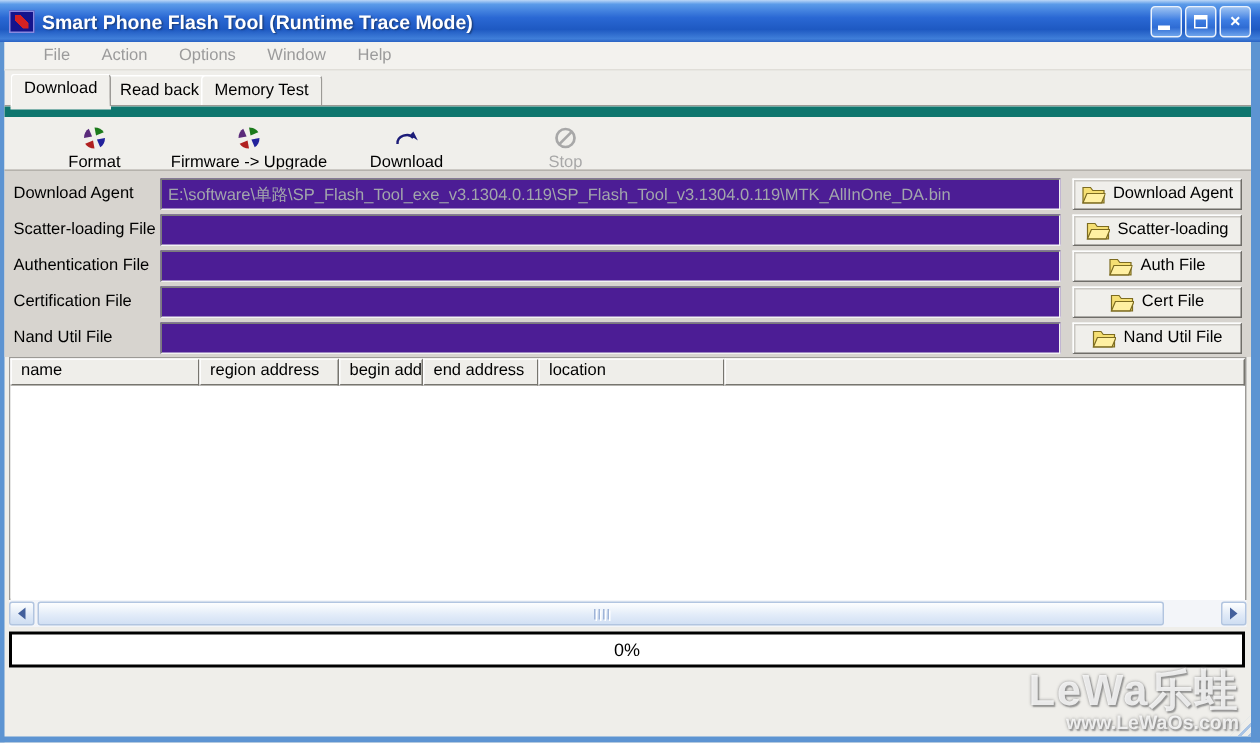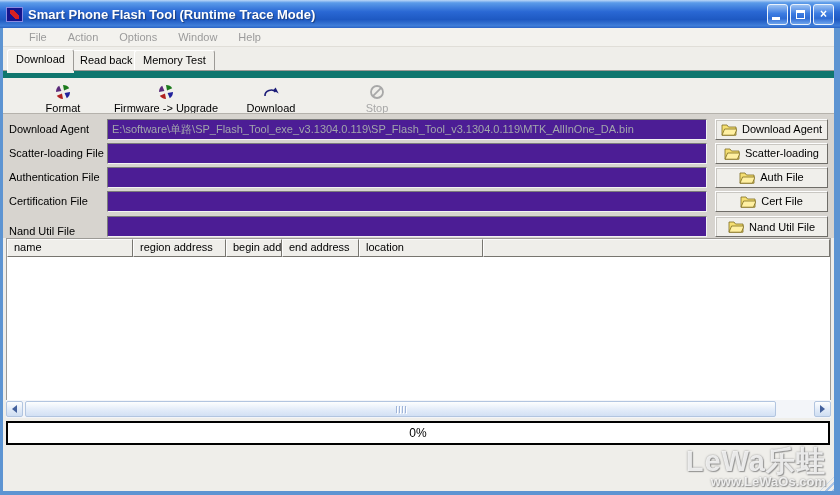--- a/index.html
+++ b/index.html
@@ -287,21 +287,21 @@
       <div class="finput"></div>
       <div class="fbtn">
         <svg width="16" height="13" viewBox="0 0 16 13">
             <path d="M1 2 h5 l1.5 2 H15 v8.2 H1 Z" fill="#f5df73" stroke="#7d6c20" stroke-width="0.8"></path>
             <path d="M1 12.2 L3.6 6 H16 L13.4 12.2 Z" fill="#fff0a2" stroke="#7d6c20" stroke-width="0.8"></path>
           </svg>
         <span>Cert File</span>
       </div>
     </div>
 
-    <div class="frow" style="top:99px;align-items:flex-end;">
+    <div class="frow" style="top:99px;">
       <div class="flabel">Nand Util File</div>
       <div class="finput"></div>
       <div class="fbtn">
         <svg width="16" height="13" viewBox="0 0 16 13">
             <path d="M1 2 h5 l1.5 2 H15 v8.2 H1 Z" fill="#f5df73" stroke="#7d6c20" stroke-width="0.8"></path>
             <path d="M1 12.2 L3.6 6 H16 L13.4 12.2 Z" fill="#fff0a2" stroke="#7d6c20" stroke-width="0.8"></path>
           </svg>
         <span>Nand Util File</span>
       </div>
     </div>

